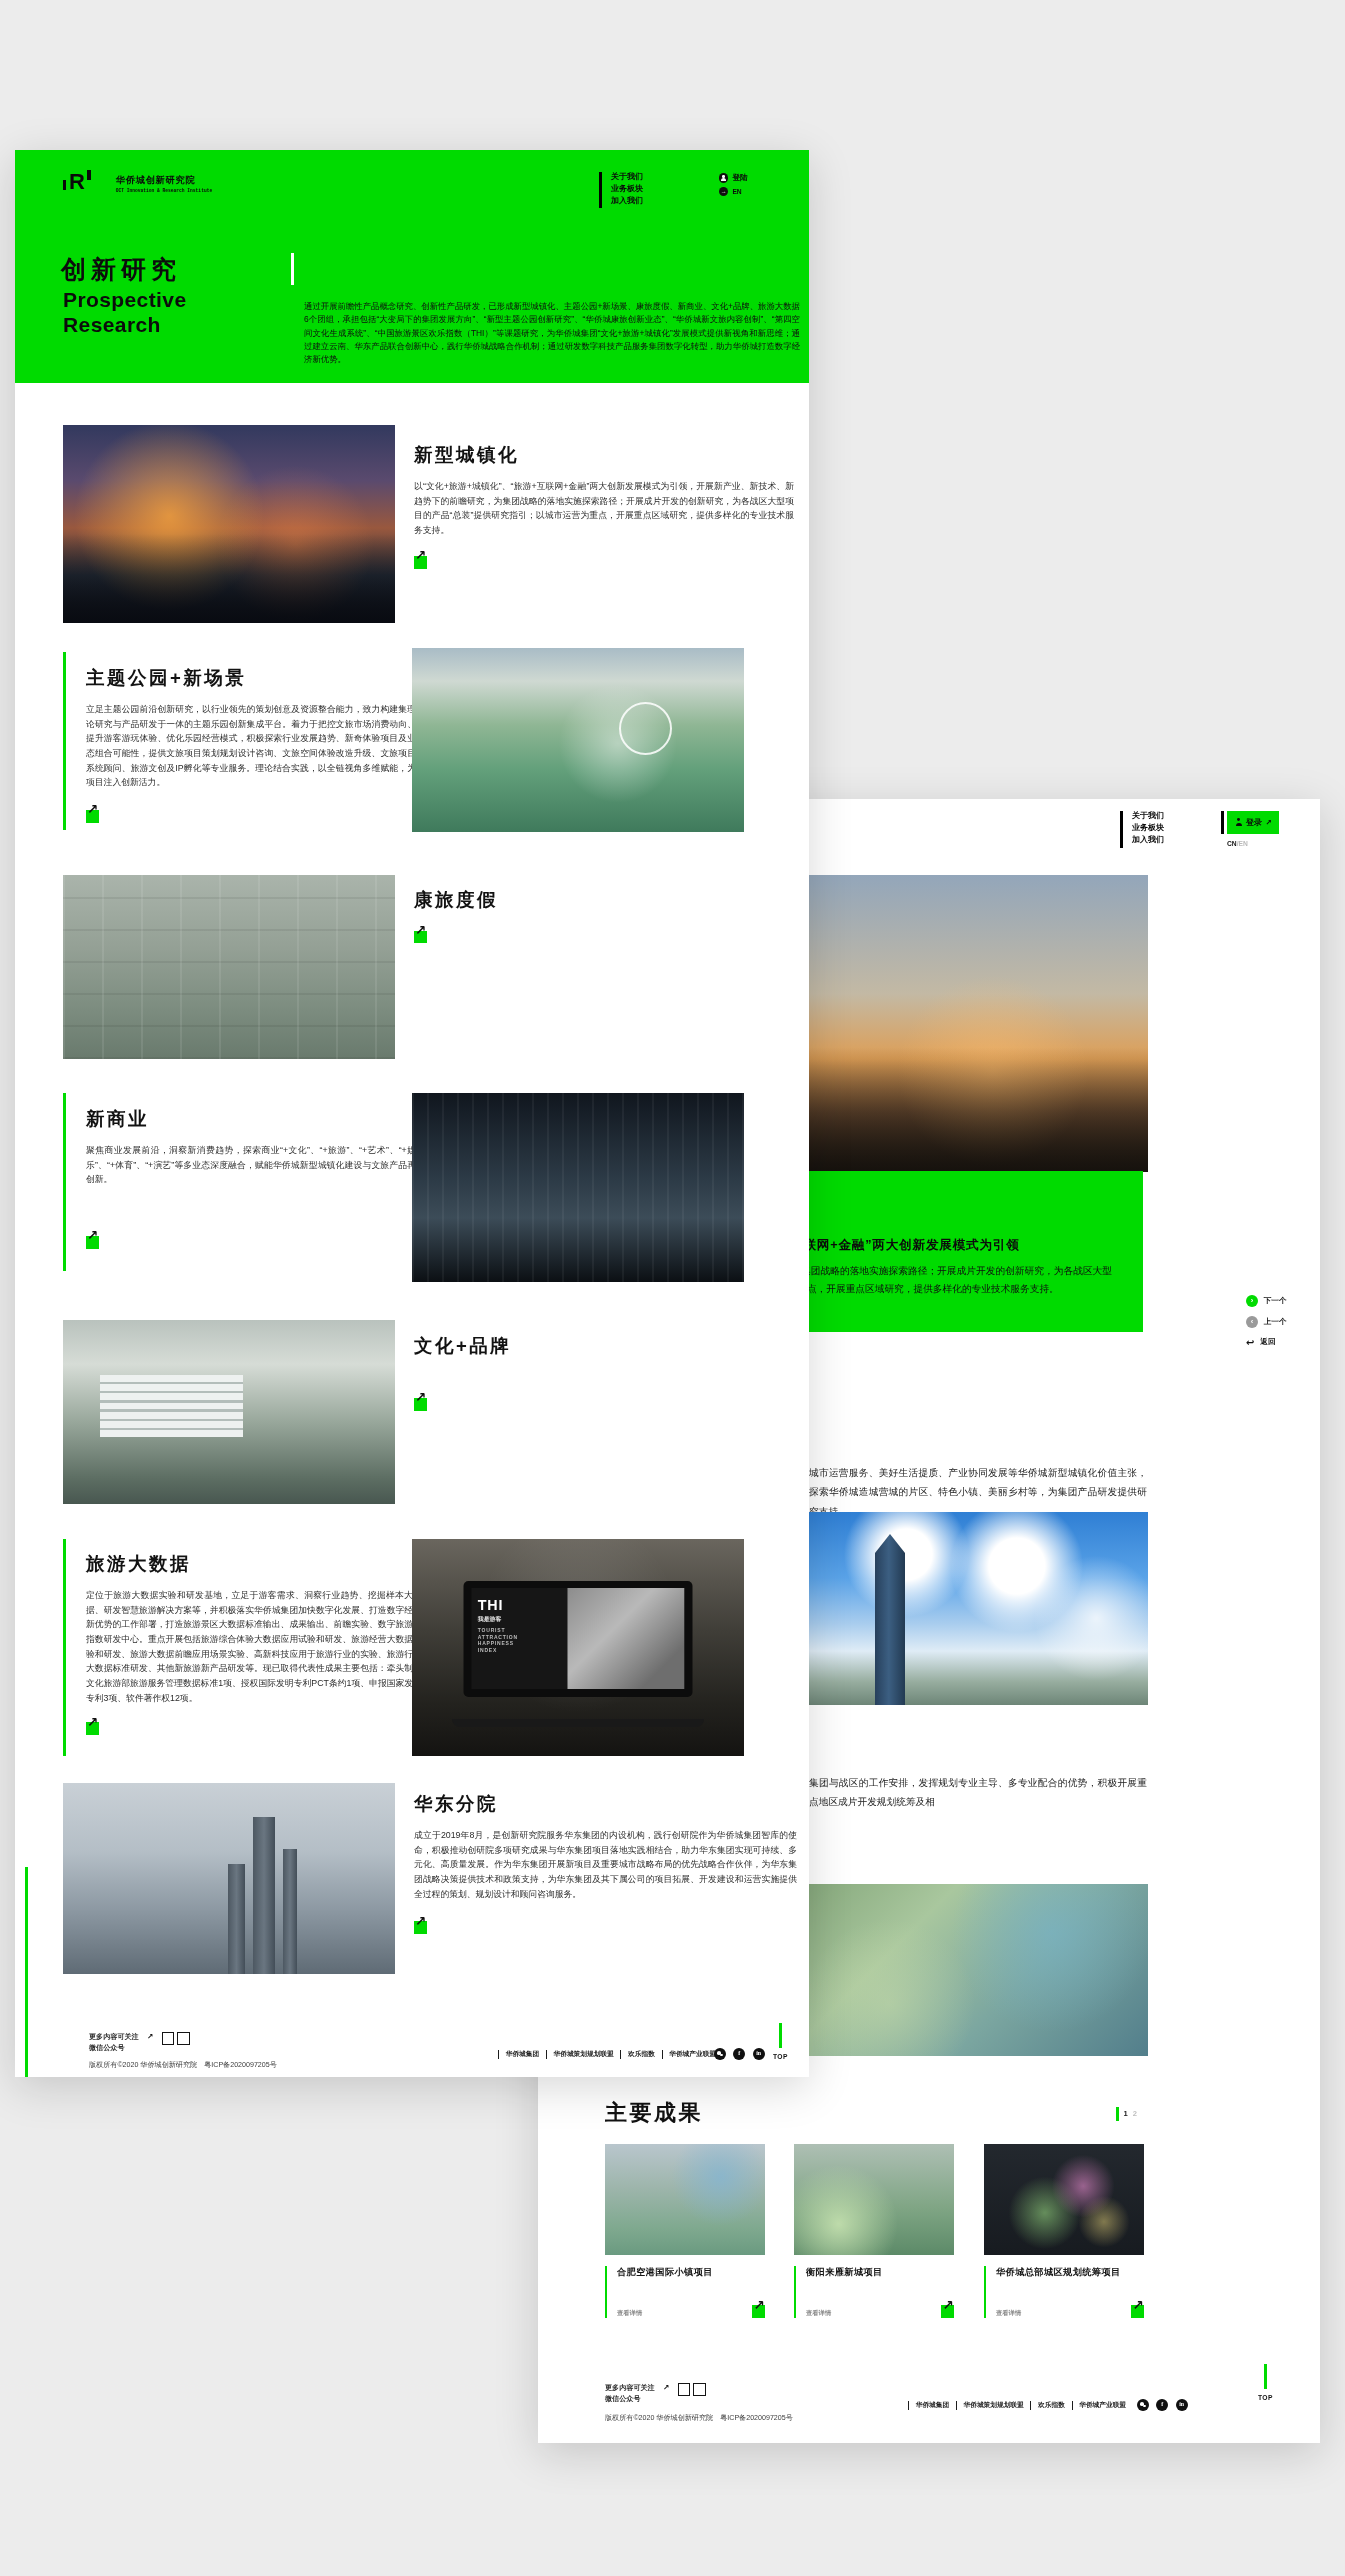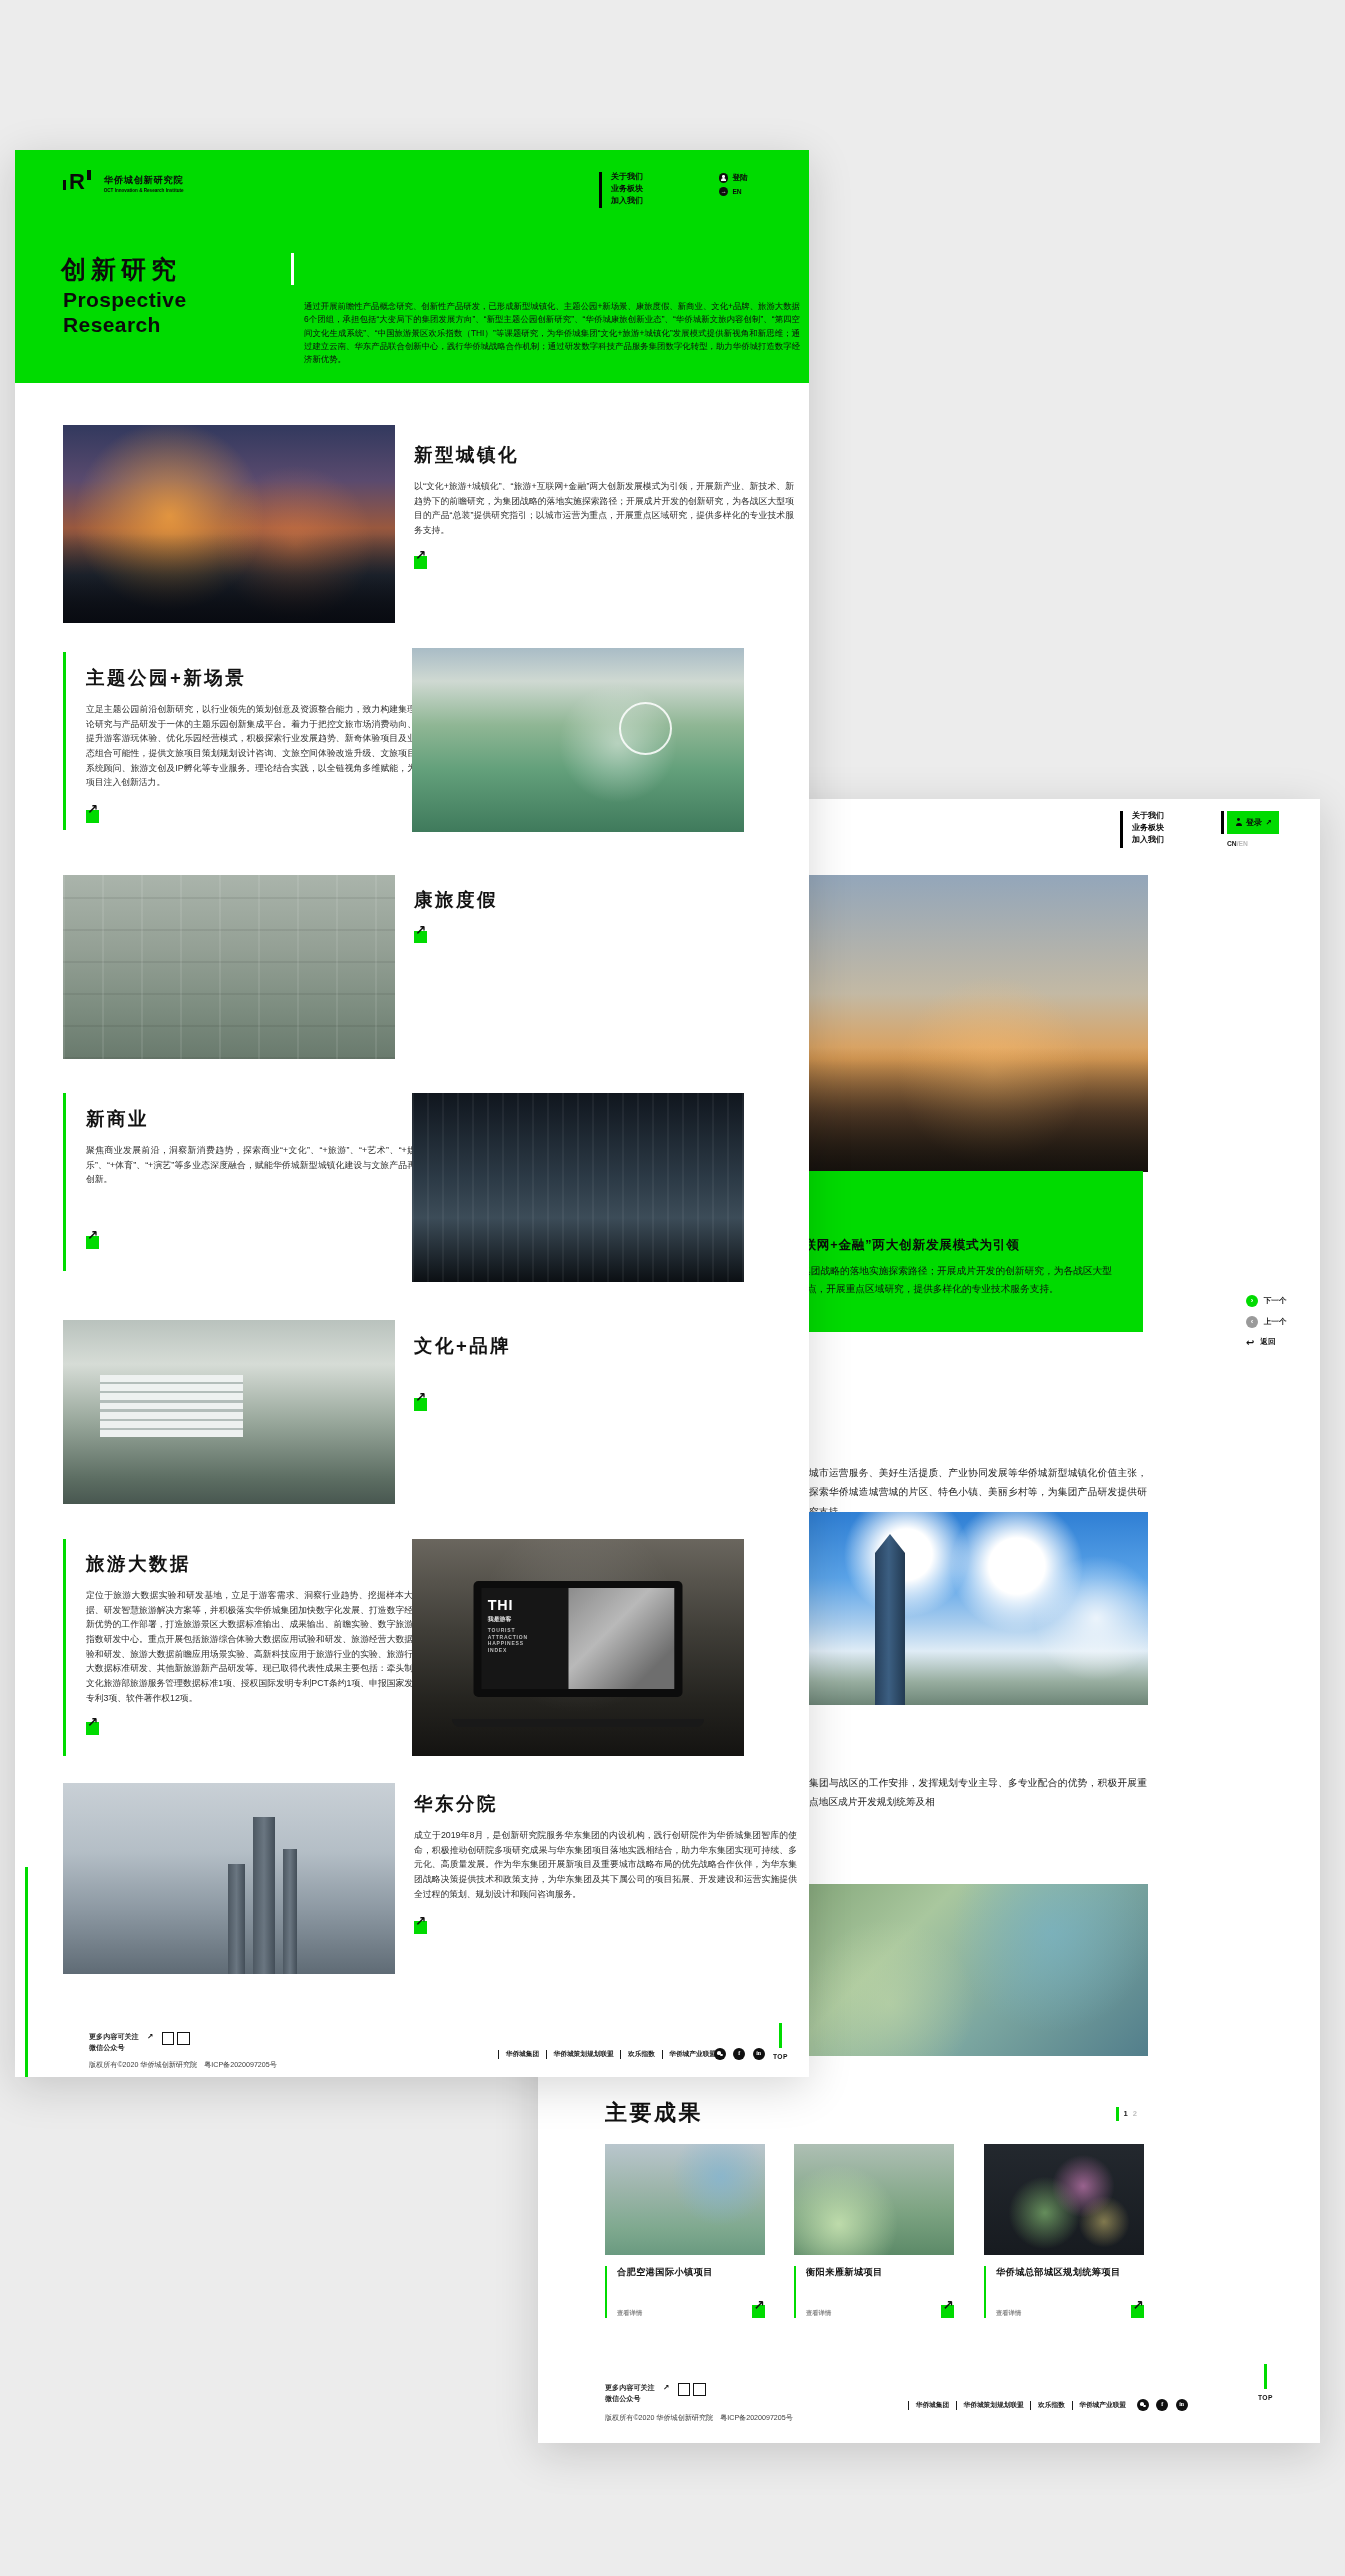--- a/index.html
+++ b/index.html
@@ -7,21 +7,21 @@
   .canvas{position:relative;width:1345px;height:2576px;background:#ececec;overflow:hidden;
           font-family:"Liberation Sans","DejaVu Sans",sans-serif;color:#161616;}
   .page{position:absolute;background:#fff;box-shadow:0 10px 42px rgba(0,0,0,.16);}
   .abs{position:absolute;}
   
   .ghead{position:absolute;left:0;top:0;width:100%;height:233px;background:var(--g);}
   .logo{display:flex;align-items:flex-start;}
   .logo .b1{width:3.4px;height:10px;background:#0a0a0a;margin-top:9.2px;}
   .logo .r{font-size:22px;font-weight:800;line-height:22px;margin:0 2.5px;color:#0a0a0a;}
   .logo .b2{width:3.4px;height:10px;background:#0a0a0a;margin-top:-0.8px;}
-  .logo .ltxt{margin-left:13px;margin-top:2.5px;}
+  .logo .ltxt{margin-left:25px;margin-top:2.5px;font-family:Liberation Mono, monospace;}
   .logo .lcn{font-size:9.2px;font-weight:800;letter-spacing:0.8px;color:#0a0a0a;}
   .logo .len{font-size:4.6px;font-weight:700;color:#0a0a0a;margin-top:1.7px;}
   .navbar{width:2.5px;background:#000;}
   .nav-item{font-size:8px;font-weight:800;line-height:12.2px;color:#0a0a0a;cursor:pointer;text-align:right;}
   .mini{display:flex;align-items:center;gap:4.2px;cursor:pointer;}
   .mini .lab{font-size:7.6px;font-weight:800;color:#0a0a0a;}
   .circ{position:relative;width:9.2px;height:9.2px;border-radius:50%;background:#0f0f0f;flex:0 0 auto;}
   .person::before{content:"";position:absolute;top:1.7px;left:3.4px;width:2.5px;height:2.5px;border-radius:50%;background:#fff;}
   .person::after{content:"";position:absolute;bottom:1.7px;left:2.1px;width:5px;height:2.5px;border-radius:2.5px 2.5px 0 0;background:#fff;}
   .circ .g{position:absolute;left:0;top:0;width:9.2px;height:9.2px;line-height:9.2px;text-align:center;color:#fff;font-size:5.9px;font-weight:700;}
@@ -47,21 +47,21 @@
   .ph3{background:repeating-linear-gradient(90deg,rgba(255,255,255,.09) 0 1.7px,transparent 1.7px 39px),
        repeating-linear-gradient(0deg,rgba(0,0,0,.07) 0 1.7px,transparent 1.7px 32px),
        linear-gradient(180deg,#aab4ab 0%,#94a095 40%,#7d8d80 72%,#697a6d 100%);}
   .ph4{background:repeating-linear-gradient(90deg,rgba(255,255,255,.05) 0 2.5px,transparent 2.5px 15px),
        linear-gradient(180deg,#10161e 0%,#2c3a46 45%,#3c4c58 66%,#0b0f13 100%);}
   .ph5{background:linear-gradient(180deg,#b9c2bd 0%,#d6dcd6 24%,#97a69a 56%,#5d6e63 86%,#485750 100%);}
   .bldg{position:absolute;left:37px;top:55px;width:143px;height:62px;
         background:repeating-linear-gradient(0deg,#eef1f0 0 6.7px,#b3bdba 6.7px 9.2px);}
   .ph6{background:radial-gradient(circle at 50% 35%,rgba(255,255,255,.12),rgba(255,255,255,0) 45%),
        linear-gradient(180deg,#6a665e 0%,#403e38 42%,#23221e 76%,#141311 100%);}
-  .lap{position:absolute;left:50%;top:46%;transform:translate(-50%,-50%);width:209px;height:116px;
+  .lap{position:absolute;left:50%;top:46%;transform:translate(-50%,-50%);width:229px;height:116px;
        background:#0c0c0c;border-radius:5px;padding:7.6px;box-sizing:border-box;}
   .scr{width:100%;height:100%;background:#161616;display:flex;overflow:hidden;}
   .scrL{flex:0 0 45%;padding:8.4px 6.7px;box-sizing:border-box;}
   .thi{color:#fff;font-weight:800;font-size:14.3px;letter-spacing:0.8px;}
   .thi-cn{color:#e9e9e9;font-size:5.9px;font-weight:700;margin-top:2.5px;}
   .thi-s{color:#bdbdbd;font-size:5px;font-weight:700;letter-spacing:0.8px;margin-top:2.5px;line-height:6.7px;}
   .scrR{flex:1;background:linear-gradient(135deg,#8c8c8c,#b9b9b9 40%,#6e6e6e 80%);}
   .kb{position:absolute;left:50%;bottom:29px;transform:translateX(-50%);width:252px;height:7.6px;background:#191919;border-radius:0 0 7.6px 7.6px;}
   .ph7{background:linear-gradient(180deg,#c9d0d6 0%,#b4bec6 36%,#8d99a3 66%,#5f6b75 100%);}
   .tw{position:absolute;background:linear-gradient(90deg,#4d5862,#6a7681 50%,#434e58);}

